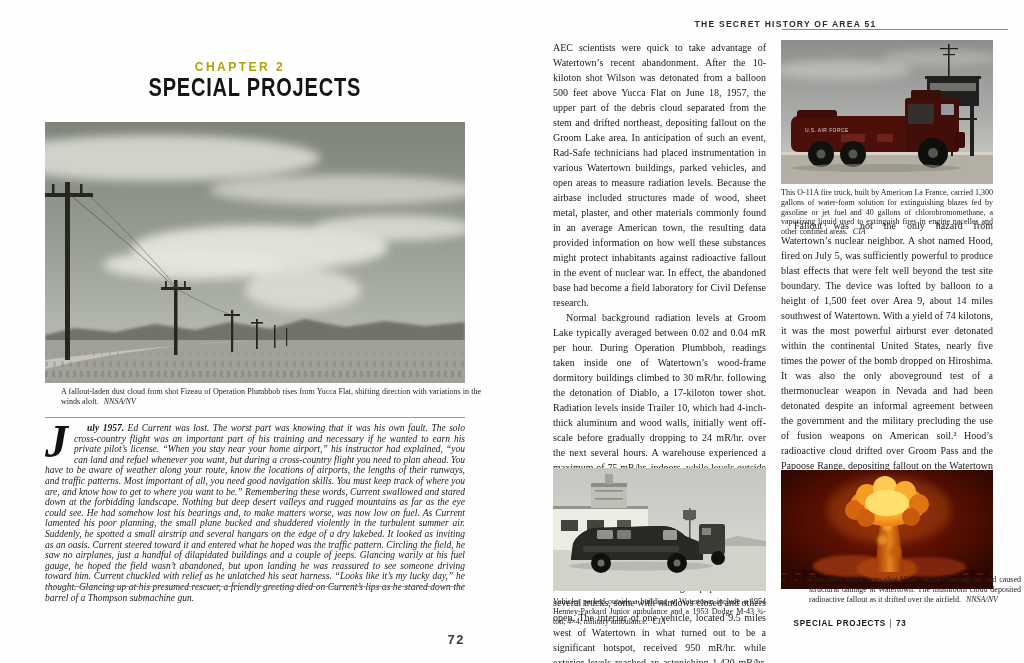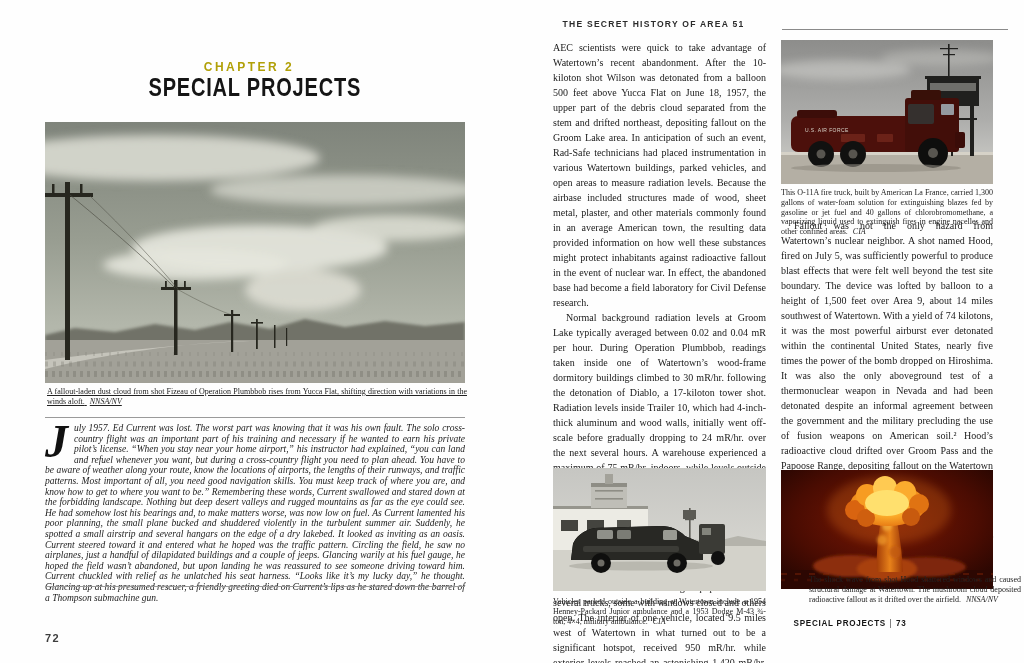--- a/index.html
+++ b/index.html
@@ -1,49 +1,49 @@
 <!DOCTYPE html>
 <html><head>
 <meta charset="utf-8">
 <style>
   * { margin:0; padding:0; box-sizing:border-box; }
   html,body { width:1024px; height:663px; }
   body { position:relative; background:#fefefe; font-family:"Liberation Serif", serif; color:#1c1c1c; overflow:hidden; }
   .abs { position:absolute; }
 
   
-  .chapter-label { left:39px; top:60px; width:420px; text-align:center;
+  .chapter-label { left:30px; top:60px; width:420px; text-align:center;
     font-family:"Liberation Sans", sans-serif; font-weight:bold; font-size:12px;
     letter-spacing:2.5px; color:#b1a008; }
   .chapter-title { left:45px; top:73px; width:420px; text-align:center; }
   .chapter-title span { display:inline-block; transform:scaleX(0.8); transform-origin:center;
     font-family:"Liberation Sans", sans-serif; font-weight:bold; font-size:25px;
     letter-spacing:1px; color:#151515; white-space:nowrap; }
-  .running-header { left:553px; top:13px; width:455px; text-align:left; }
+  .running-header { left:553px; top:13px; width:455px; text-align:center; }
   .running-header span { display:inline-block; transform:scaleX(0.95); transform-origin:right;
     font-family:"Liberation Sans", sans-serif; font-weight:bold; font-size:9px;
     letter-spacing:1.3px; color:#2b2b2b; white-space:nowrap; }
   .header-rule { left:782px; top:29px; width:226px; height:1px; background:#8a8a8a; }
 
   .rule { height:1px; background:#9a9a9a; }
 
   
   .photo1 { left:45px; top:122px; width:420px; height:261px; }
-  .caption-left { left:47px; top:387px; width:420px;text-decoration:underline; }
+  .caption-left { left:61px; top:387px; width:420px; }
   .caption { font-size:8px; line-height:1.28; color:#222; text-align:justify; }
   .credit { font-style:italic; }
   .rule1 { left:45px; top:417px; width:420px; }
   .intro { left:45px; top:423px; width:420px; font-style:italic; font-size:9.5px;
     line-height:10.6px; text-align:justify; color:#1a1a1a; }
   .dropcap { float:left; font-size:46px; line-height:34px; height:40px;
     font-weight:bold; font-style:italic; padding:2px 6px 0 0; color:#111; }
-  .lead { font-weight:normal; }
+  .lead { font-weight:bold;margin-left:13px; }
   .rule2 { left:45px; top:586px; width:420px; }
-  .folio-left { left:45px; top:632px; width:420px; text-align:left;
-    font-family:"Liberation Sans", sans-serif; font-weight:bold; font-size:11px;
+  .folio-left { left:45px; top:632px; width:420px; text-align:right;
+    font-family:"Liberation Sans", sans-serif; font-weight:bold; font-size:13px;
     letter-spacing:1.5px; color:#3d3d3d; }
 
   
   .bodytext { font-size:10px; line-height:15px; text-align:justify; color:#191919; }
   .bodytext p.indent { text-indent:13px; }
   .col1-text { left:553px; top:40px; width:213px; }
   .photo3 { left:553px; top:468px; width:213px; height:123px; }
   .caption-col1 { left:553px; top:597px; width:213px;font-family:Liberation Serif, serif; }
   .photo2 { left:781px; top:40px; width:212px; height:144px; }
   .caption-col2-top { left:781px; top:188px; width:212px; }

